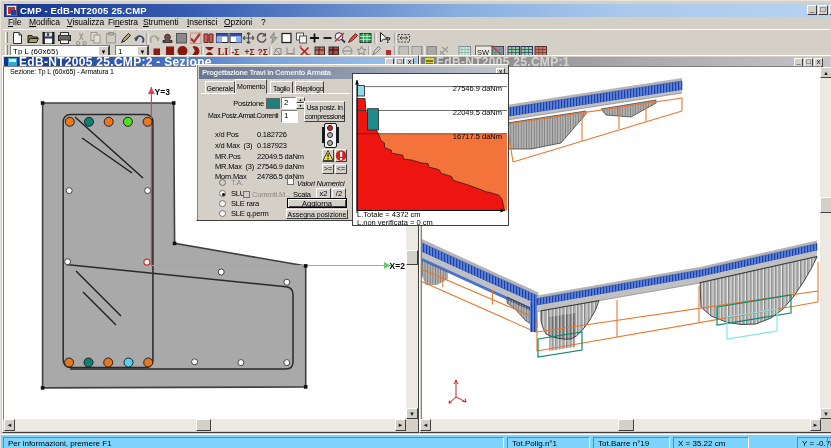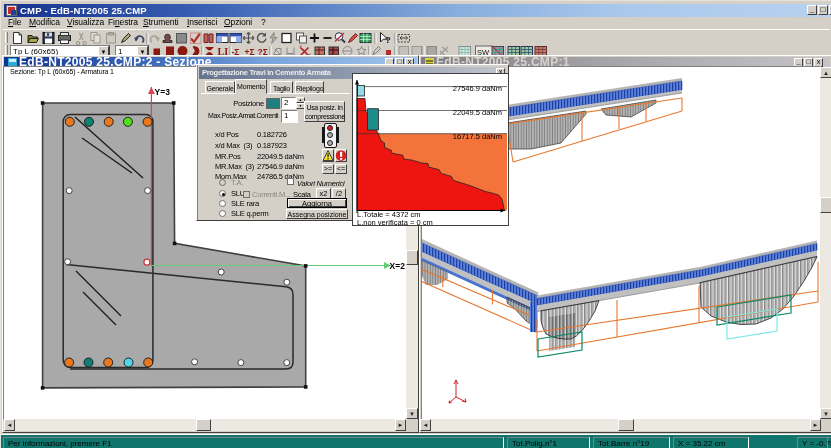--- a/index.html
+++ b/index.html
@@ -39,21 +39,21 @@
  font-size:7px;line-height:7px;text-align:center;color:#000;font-family:"Liberation Mono",monospace;}
 .wbody{position:absolute;background:#fff;overflow:hidden;border:1px solid #808080;border-right-color:#fff;border-bottom-color:#fff;}
 
 .sb{position:absolute;background:#ece9e2;}
 .sbtn{position:absolute;background:#d4d0c8;border-top:1px solid #fff;border-left:1px solid #fff;
  border-right:1px solid #404040;border-bottom:1px solid #404040;color:#222;
  font-size:6px;text-align:center;}
 .thumb{position:absolute;background:#d4d0c8;border-top:1px solid #fff;border-left:1px solid #fff;
  border-right:1px solid #404040;border-bottom:1px solid #404040;}
 
-#status{left:0px;top:433px;width:831px;height:15px;background:#0f766e;border-top:1px solid #fff;font-size:8px;color:#000;}
+#status{left:0px;top:433px;width:831px;height:15px;background:#7dd3fc;border-top:1px solid #fff;font-size:8px;color:#000;}
 .scell{position:absolute;top:2px;height:12px;border:1px solid #fff;border-top-color:#808080;border-left-color:#808080;
  line-height:11px;padding-left:4px;white-space:nowrap;overflow:hidden;font-size:8px;}
 
 #dlg{left:195px;top:63px;width:313px;height:157px;background:#d4d0c8;
  border-top:1px solid #fff;border-left:1px solid #fff;border-right:1.5px solid #404040;border-bottom:1.5px solid #404040;
  box-shadow:1px 0 0 #808080 inset;}
 #dlgtitle{position:absolute;left:2px;top:2px;width:307px;height:12px;
  background:linear-gradient(90deg,#66748e,#8e9aae 50%,#c2c6ce);}
 #dlgtitle .txt{position:absolute;left:3px;top:0;font-size:7.5px;font-weight:bold;color:#ececec;line-height:12px;letter-spacing:-0.3px;}
 .dl{position:absolute;font-size:7.5px;color:#000;white-space:nowrap;letter-spacing:-0.2px;}

